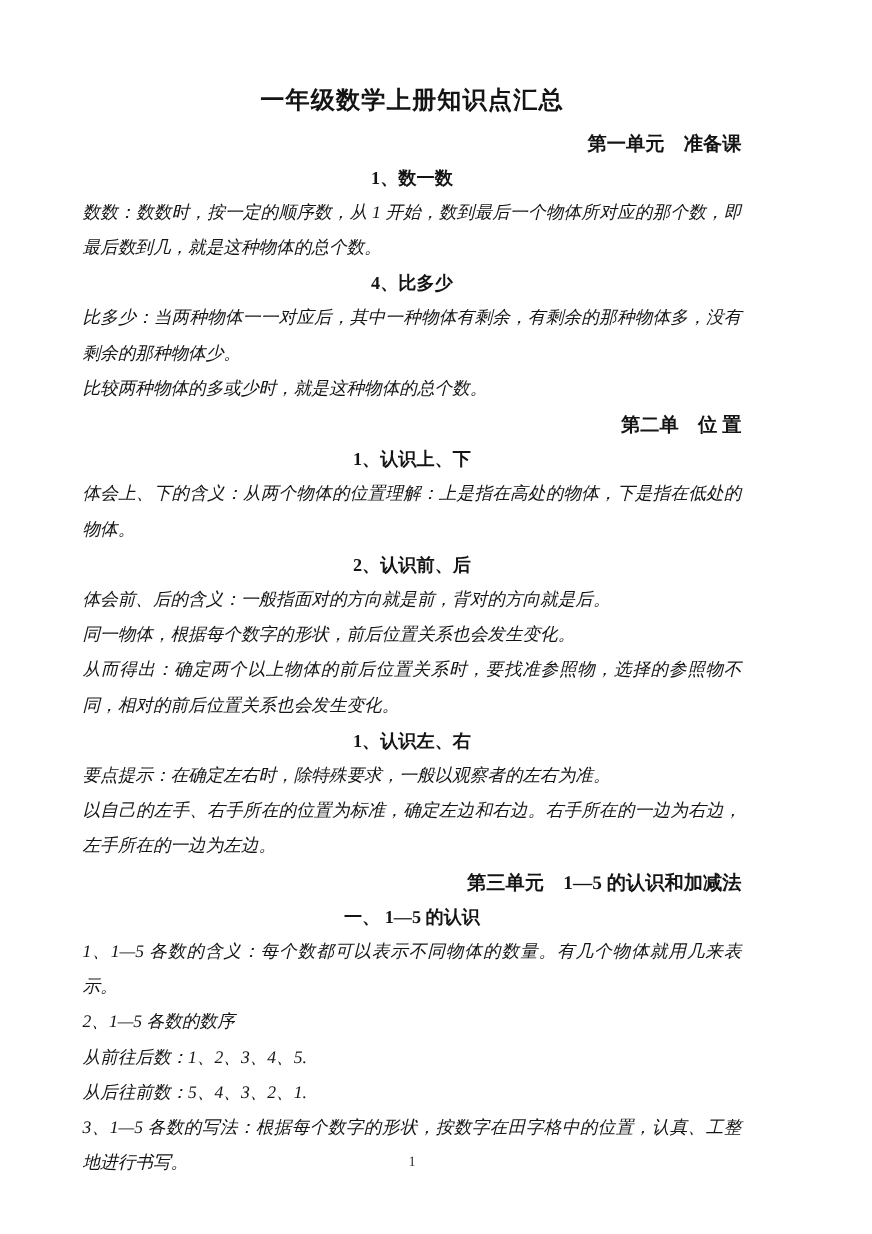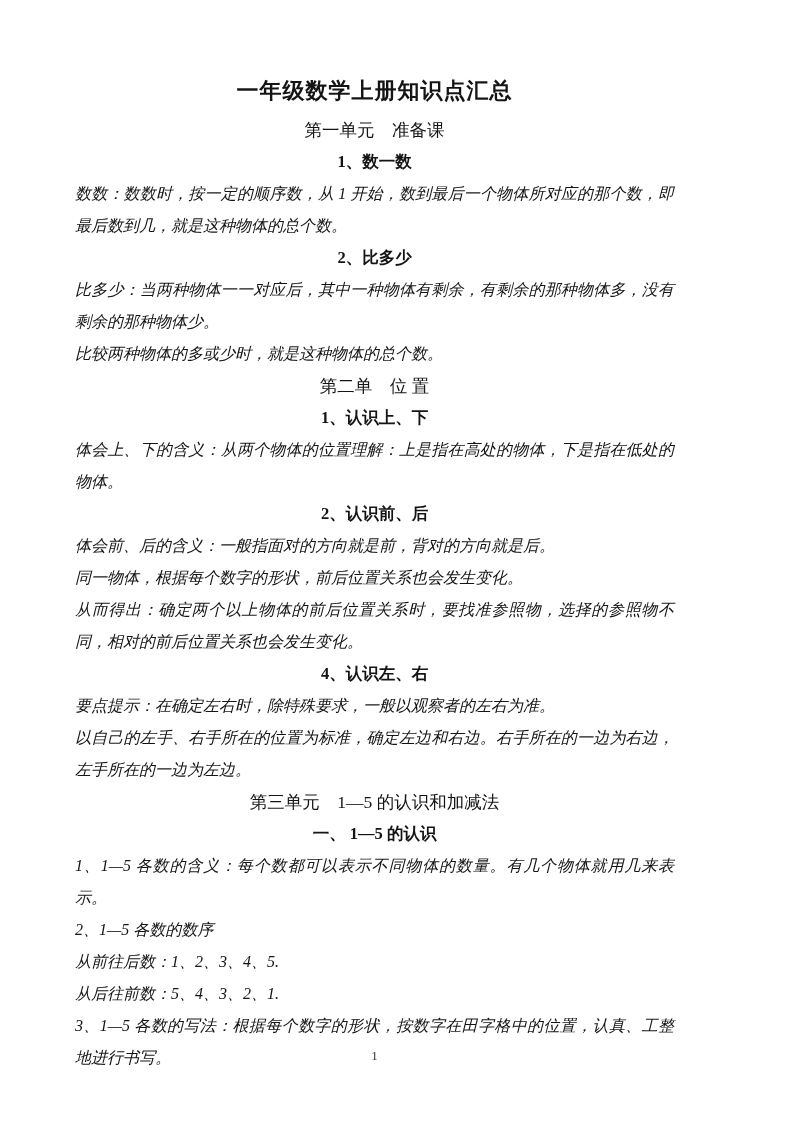--- a/index.html
+++ b/index.html
@@ -22,22 +22,22 @@
     margin: 0 0 6px 0;
     font-size: 22px;
     font-weight: bold;
     text-align: center;
     line-height: 34px;
     letter-spacing: 1px;
   }
   .unit-heading {
     margin: 0;
     font-size: 17.5px;
-    font-weight: normal;
-    text-align: center;
+    font-weight: bold;
+    text-align: right;
     line-height: 32px;
   }
   .subheading {
     margin: 0;
     font-size: 16.5px;
     font-weight: bold;
     text-align: center;
     line-height: 32px;
   }
   .paragraph {
@@ -62,32 +62,32 @@
 </head>
 <body>
 
 <div class="page">
 
   <h1 class="doc-title">一年级数学上册知识点汇总</h1>
 
   <h2 class="unit-heading">第一单元　准备课</h2>
   <h3 class="subheading">1、数一数</h3>
   <p class="paragraph">数数：数数时，按一定的顺序数，从 1 开始，数到最后一个物体所对应的那个数，即最后数到几，就是这种物体的总个数。</p>
-  <h3 class="subheading">2、比多少</h3>
+  <h3 class="subheading">4、比多少</h3>
   <p class="paragraph">比多少：当两种物体一一对应后，其中一种物体有剩余，有剩余的那种物体多，没有剩余的那种物体少。</p>
   <p class="paragraph">比较两种物体的多或少时，就是这种物体的总个数。</p>
 
   <h2 class="unit-heading">第二单　位 置</h2>
   <h3 class="subheading">1、认识上、下</h3>
   <p class="paragraph">体会上、下的含义：从两个物体的位置理解：上是指在高处的物体，下是指在低处的物体。</p>
   <h3 class="subheading">2、认识前、后</h3>
   <p class="paragraph">体会前、后的含义：一般指面对的方向就是前，背对的方向就是后。</p>
   <p class="paragraph">同一物体，根据每个数字的形状，前后位置关系也会发生变化。</p>
   <p class="paragraph">从而得出：确定两个以上物体的前后位置关系时，要找准参照物，选择的参照物不同，相对的前后位置关系也会发生变化。</p>
-  <h3 class="subheading">4、认识左、右</h3>
+  <h3 class="subheading">1、认识左、右</h3>
   <p class="paragraph">要点提示：在确定左右时，除特殊要求，一般以观察者的左右为准。</p>
   <p class="paragraph">以自己的左手、右手所在的位置为标准，确定左边和右边。右手所在的一边为右边，左手所在的一边为左边。</p>
 
   <h2 class="unit-heading">第三单元　1—5 的认识和加减法</h2>
   <h3 class="subheading">一、 1—5 的认识</h3>
   <p class="paragraph">1、1—5 各数的含义：每个数都可以表示不同物体的数量。有几个物体就用几来表示。</p>
   <p class="paragraph">2、1—5 各数的数序</p>
   <p class="paragraph">从前往后数：1、2、3、4、5.</p>
   <p class="paragraph">从后往前数：5、4、3、2、1.</p>
   <p class="paragraph">3、1—5 各数的写法：根据每个数字的形状，按数字在田字格中的位置，认真、工整地进行书写。</p>

